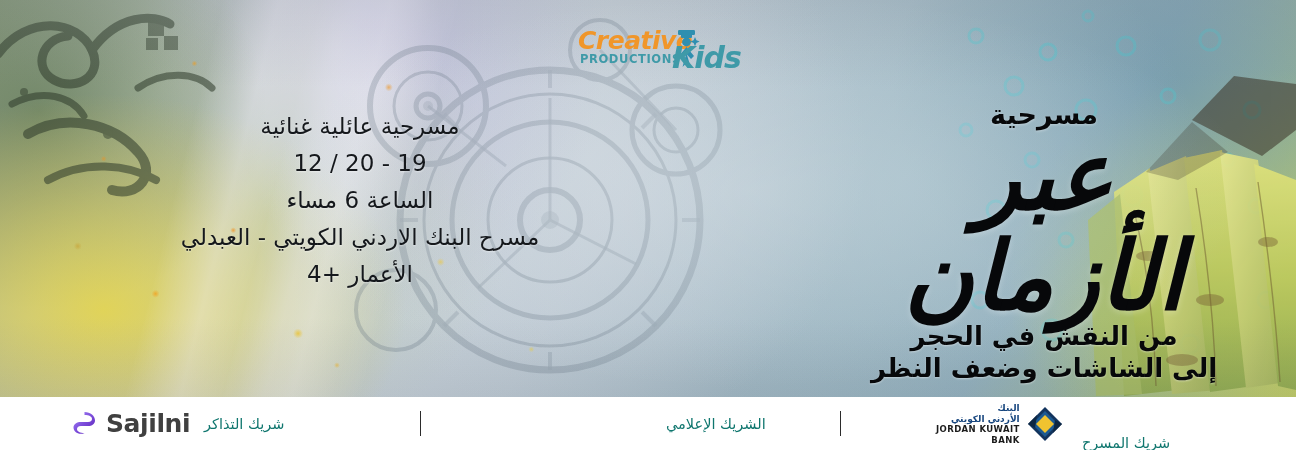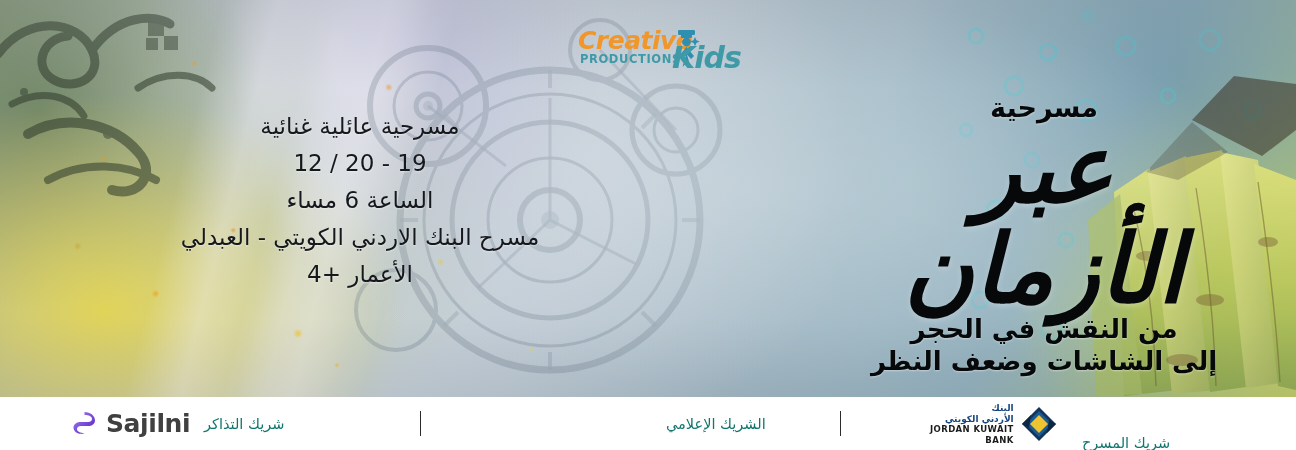--- a/index.html
+++ b/index.html
@@ -87,21 +87,21 @@
   .ck-figure svg{width:100%;height:100%;}
 
   
   .info{position:absolute;left:180px;top:108px;width:360px;text-align:center;
     color:#15181c;direction:rtl;}
   .info-line{font-size:23px;line-height:37px;font-weight:400;
     font-family:"DejaVu Sans","Liberation Sans",sans-serif;
     text-shadow:0 1px 2px rgba(255,255,255,.45);white-space:nowrap;}
 
   
-  .title-block{position:absolute;right:32px;top:93px;width:440px;text-align:center;
+  .title-block{position:absolute;right:32px;top:100px;width:440px;text-align:center;
     direction:rtl;color:#07080a;}
   .t-kicker{font-size:27px;font-weight:bold;line-height:30px;letter-spacing:0px;
     text-shadow:0 1px 3px rgba(255,255,255,.35);}
   .t-main{font-size:95px;font-weight:bold;line-height:100px;letter-spacing:-2px;
     margin-top:-4px;text-shadow:0 2px 6px rgba(255,255,255,.25);font-style:italic;}
   .t-sub1{font-size:26px;font-weight:bold;line-height:32px;margin-top:-6px;
     text-shadow:0 1px 2px rgba(255,255,255,.4);}
   .t-sub2{font-size:26px;font-weight:bold;line-height:32px;
     text-shadow:0 1px 2px rgba(255,255,255,.4);}
 
@@ -118,21 +118,21 @@
   .sj-icon{width:25px;height:25px;}
   .sj-icon svg{width:100%;height:100%;}
   .sj-word{font-size:25px;font-weight:bold;color:#404040;letter-spacing:-.4px;}
   .sj-label{position:absolute;left:204px;top:0;height:53px;display:flex;align-items:center;}
   .media-label{position:absolute;left:666px;top:0;height:53px;display:flex;
     align-items:center;}
 
   
   .jkb{position:absolute;left:930px;top:0;height:53px;display:flex;align-items:center;
     gap:7px;direction:ltr;}
-  .jkb-txt{text-align:right;line-height:10.5px;padding-top:1px;}
+  .jkb-txt{text-align:right;line-height:10.5px;padding-top:1px;margin-left:6px;}
   .jkb-ar{font-size:9px;color:#16457e;font-weight:bold;display:block;}
   .jkb-en{font-size:8.5px;color:#1b1b1b;font-weight:bold;display:block;
     letter-spacing:.4px;}
   .jkb-mark{width:36px;height:36px;}
   .jkb-mark svg{width:100%;height:100%;}
   .theatre-label{position:absolute;left:1082px;top:16px;height:60px;display:flex;
     align-items:center;}
 </style>
 </head>
 <body>

